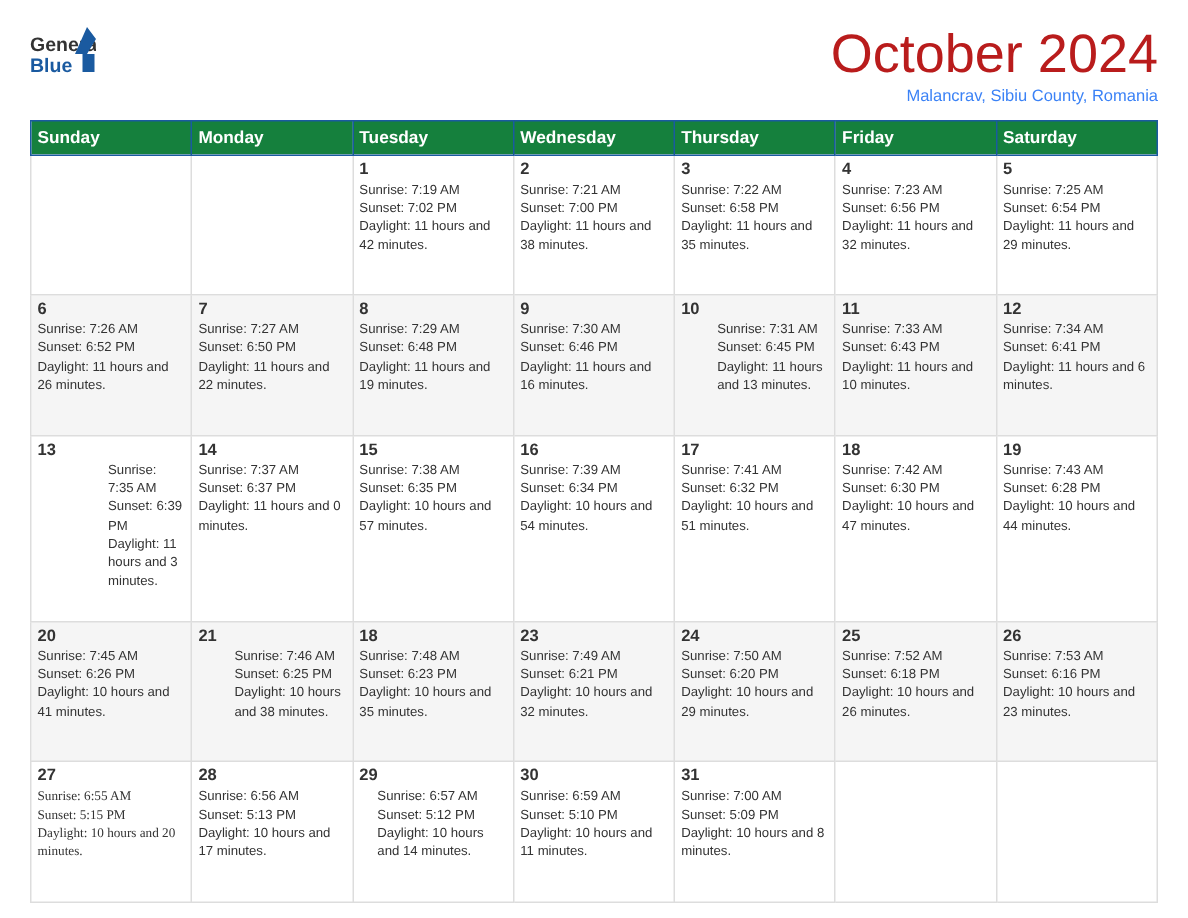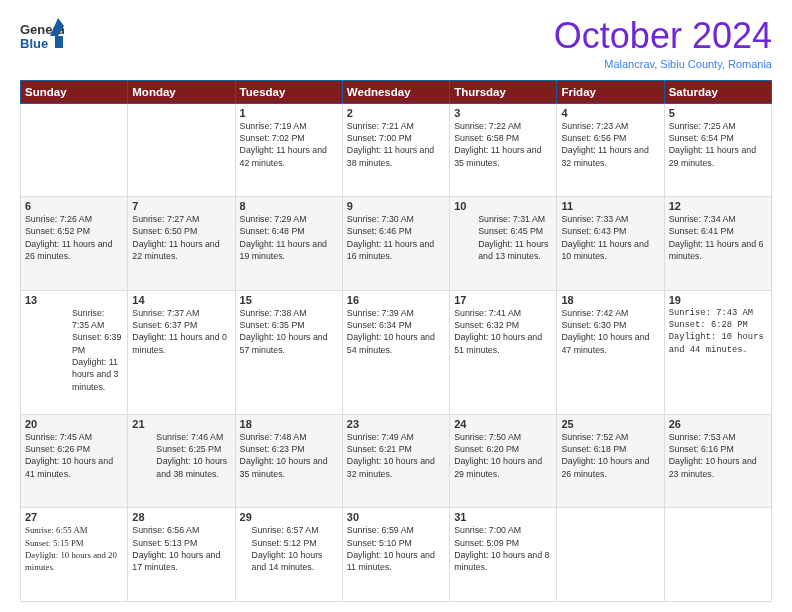--- a/index.html
+++ b/index.html
@@ -27,37 +27,37 @@
       display: flex;
       flex-direction: column;
       align-items: flex-start;
     }
     .title-area {
       text-align: right;
     }
     .month-title {
       font-size: 36px;
       font-weight: normal;
-      color: #6d28d9;
+      color: #b91c1c;
       line-height: 1.1;
     }
     .location {
       font-size: 11px;
       color: #3b82f6;
       margin-top: 2px;
     }
     .calendar {
       flex: 1;
       border: 1px solid #ccc;
       border-collapse: collapse;
       width: 100%;
       table-layout: fixed;
     }
     .calendar th {
-      background: #7f1d1d;
+      background: #15803d;
       color: #fff;
       font-size: 11.5px;
       font-weight: bold;
       padding: 5px 4px;
       text-align: left;
       border: 1px solid #1a5aa0;
     }
     .calendar td {
       vertical-align: top;
       border: 1px solid #ddd;
@@ -230,21 +230,21 @@
 Daylight: 10 hours and 51 minutes.</div>
           </td>
           <td>
             <span class="day-num">18</span>
             <div class="cell-content" style="white-space: pre-line;">Sunrise: 7:42 AM
 Sunset: 6:30 PM
 Daylight: 10 hours and 47 minutes.</div>
           </td>
           <td>
             <span class="day-num">19</span>
-            <div class="cell-content" style="white-space: pre-line; font-family: Liberation Mono, monospace;">Sunrise: 7:43 AM
+            <div class="cell-content" style="white-space: pre-line;">Sunrise: 7:43 AM
 Sunset: 6:28 PM
 Daylight: 10 hours and 44 minutes.</div>
           </td>
         </tr>
         <tr>
           <td>
             <span class="day-num">20</span>
             <div class="cell-content" style="white-space: pre-line;">Sunrise: 7:45 AM
 Sunset: 6:26 PM
 Daylight: 10 hours and 41 minutes.</div>

